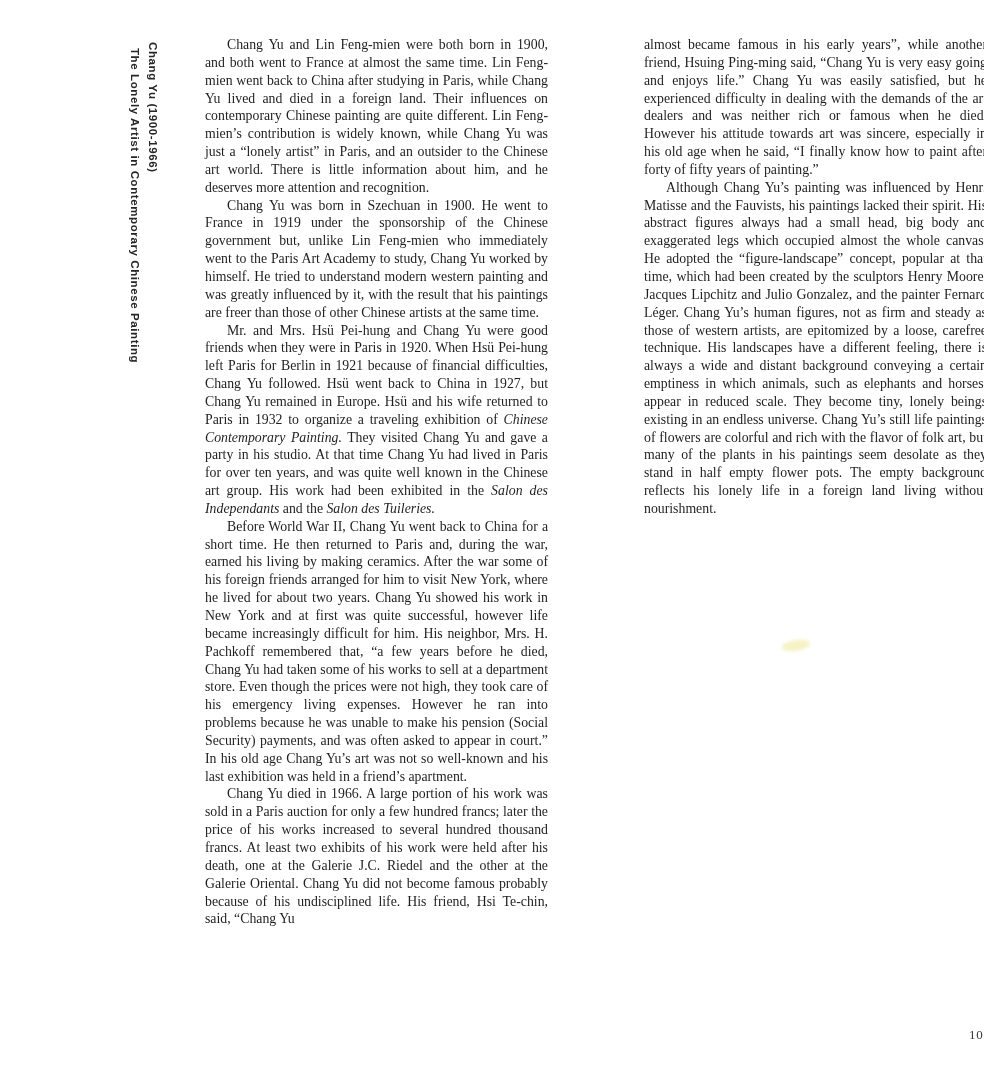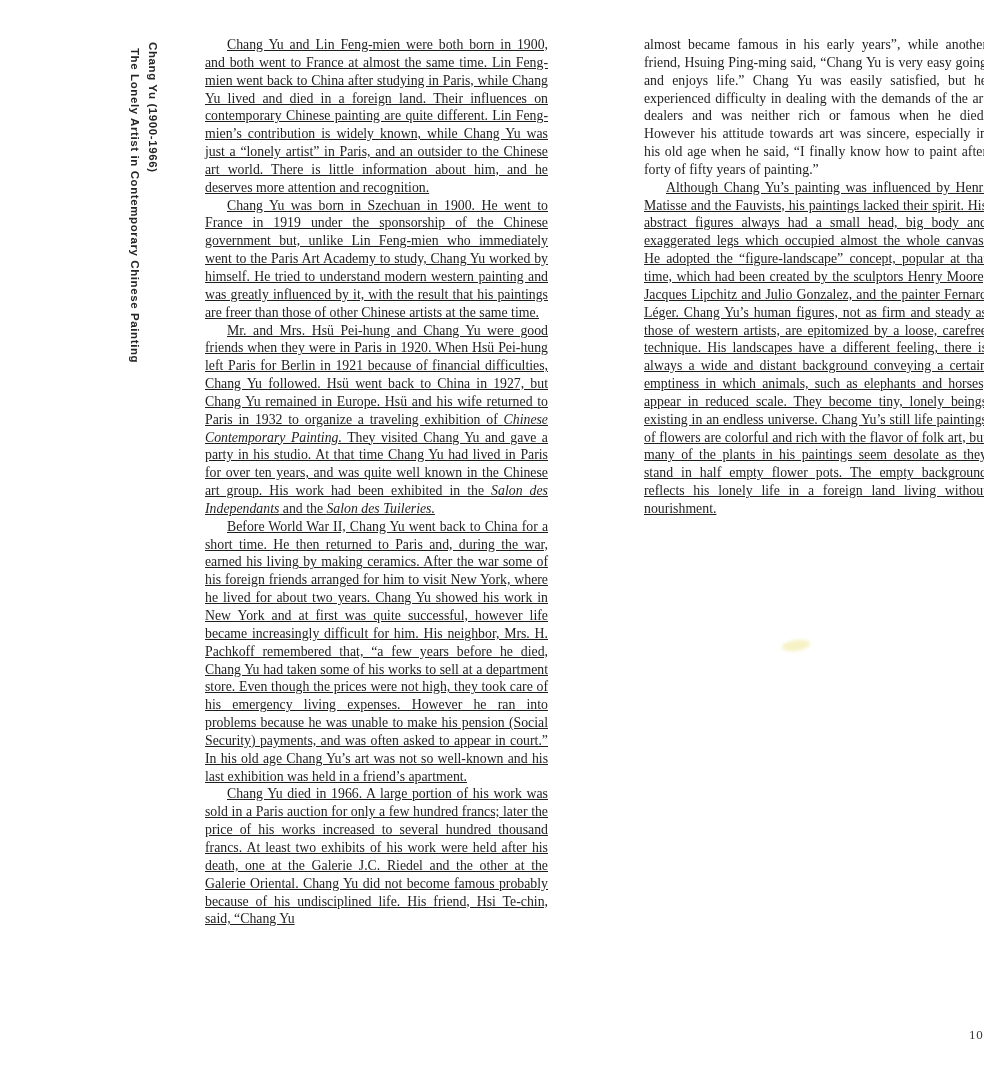--- a/index.html
+++ b/index.html
@@ -33,21 +33,21 @@
     position: absolute;
     top: 36px;
     width: 343px;
     text-align: justify;
     font-size: 13.8px;
     line-height: 17.85px;
   }
   .col-left  { left: 205px; }
   .col-right { left: 598px; margin-left: 46px; }
   .para { margin: 0; padding: 0; }
-  .para.indent { text-indent: 22px; text-decoration: underline; }
+  .para.indent { text-indent: 22px; }
   .para i { font-style: italic; }
   .page-number {
     position: absolute;
     left: 969px;
     top: 1027px;
     font-size: 13px;
     letter-spacing: 0.8px;
     color: #3a3a3a;
     font-family: "Liberation Serif", serif;
   }

